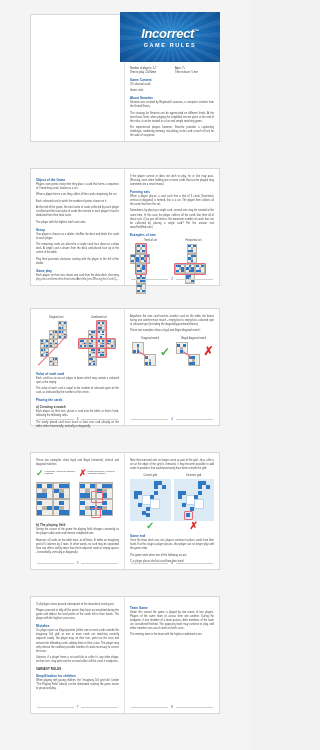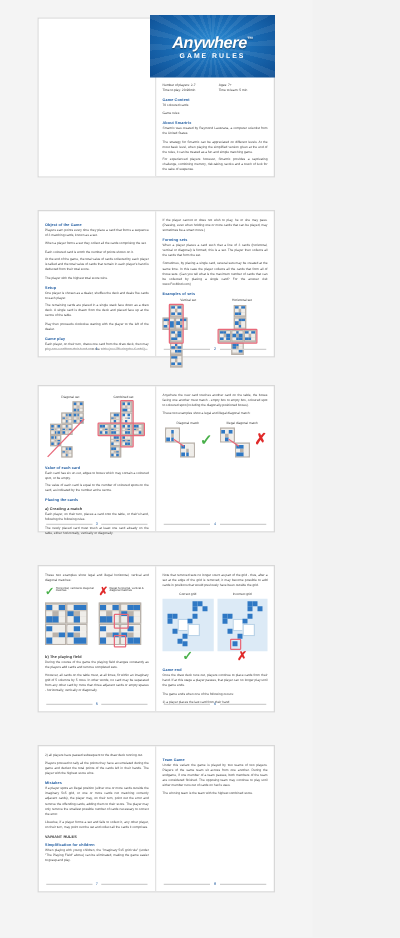--- a/index.html
+++ b/index.html
@@ -78,21 +78,21 @@
       <p class="tx">70 coloured cards</p>
       <p class="tx">Game rules</p>
       <h4 class="hd">About Smartrix</h4>
       <p class="tx">Smartrix was created by Raymond Lauzzana, a computer scientist from the United States.</p>
       <p class="tx">The strategy for Smartrix can be appreciated on different levels. At the most basic level, when playing the simplified version given at the end of the rules, it can be treated as a fun and simple matching game.</p>
       <p class="tx">For experienced players however, Smartrix provides a captivating challenge, combining memory, risk-taking, tactics and a touch of luck for the sake of suspense.</p>
     </div>
   </div>
 
   <div class="cover">
-    <div class="cover-title"><span>Anywhere</span><span class="cover-tm">™</span></div>
+    <div class="cover-title"><span>Incorrect</span><span class="cover-tm">™</span></div>
     <div class="cover-sub">GAME RULES</div>
   </div>
 
   <div class="spread spread1">
     <div class="page left">
       <h4 class="hd">Object of the Game</h4>
       <p class="tx">Players earn points every time they place a card that forms a sequence of 3 matching cards, known as a set.</p>
       <p class="tx">When a player forms a set they collect all the cards comprising the set.</p>
       <p class="tx">Each coloured card is worth the number of points shown on it.</p>
       <p class="tx">At the end of the game, the total value of cards collected by each player is tallied and the total value of cards that remain in each player's hand is deducted from their total score.</p>

